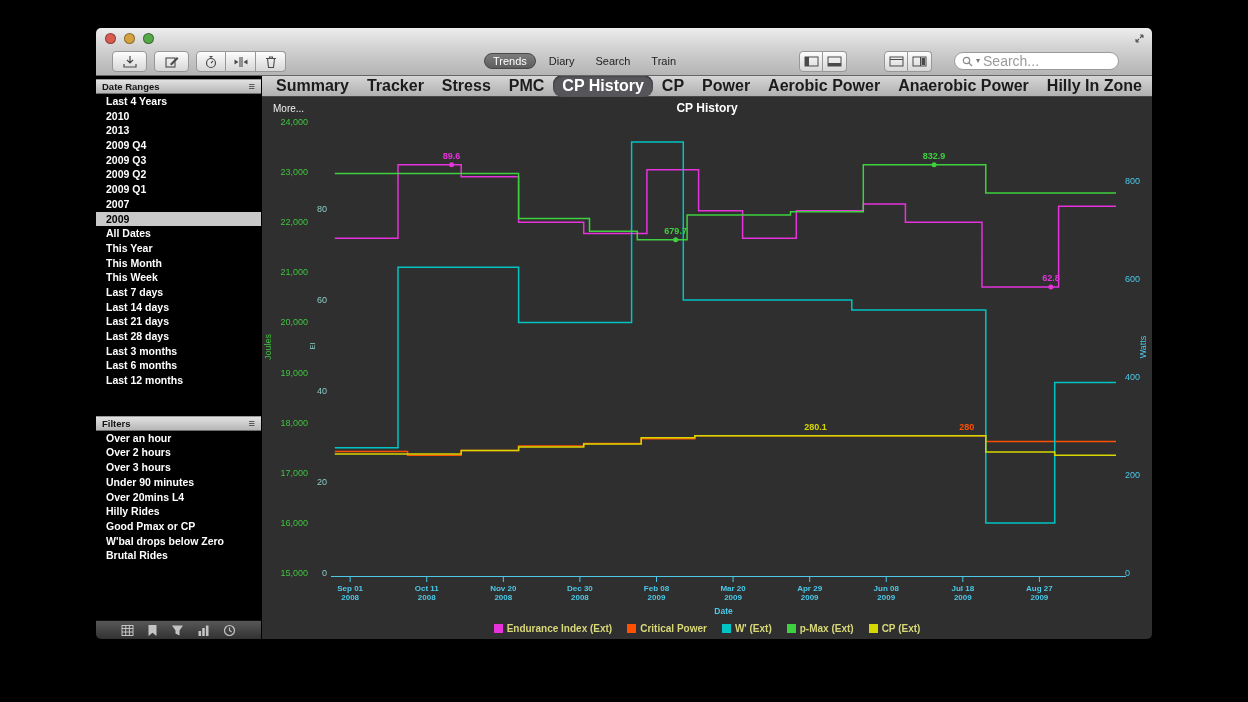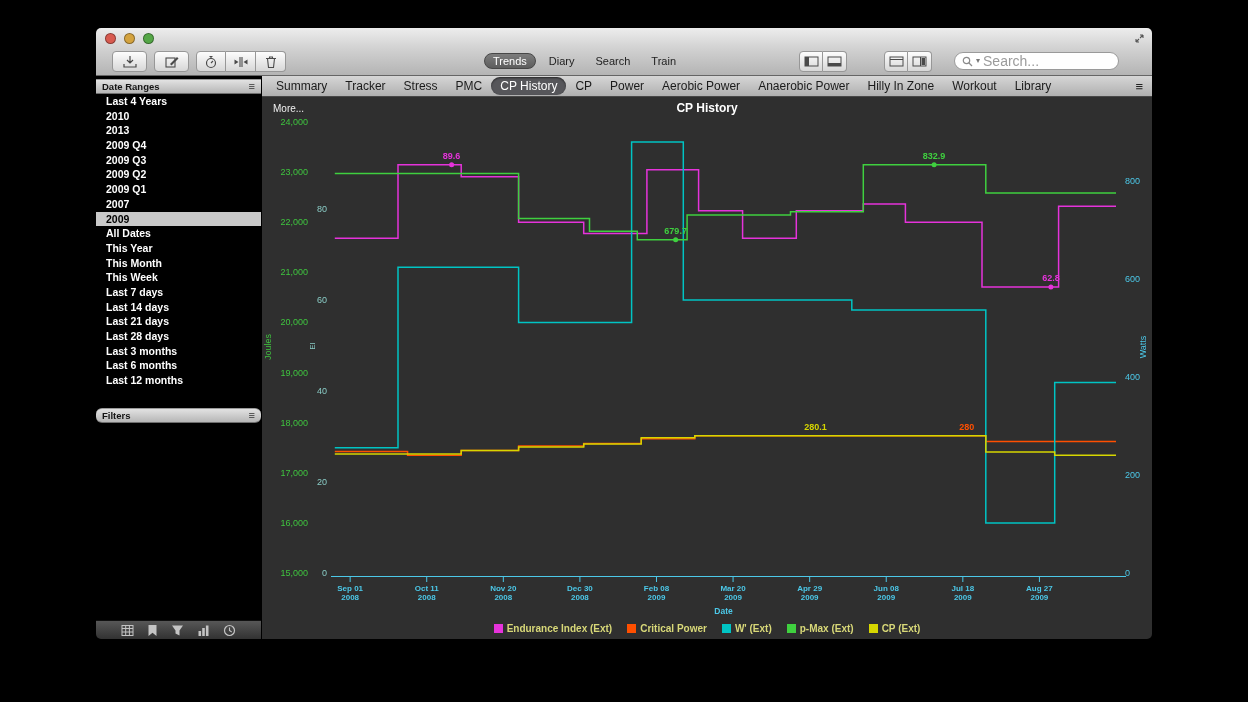--- a/index.html
+++ b/index.html
@@ -30,28 +30,28 @@
   .tb-right2{position:absolute;left:788px;top:3px;}
   .tb-right1 .tb-btn,.tb-right2 .tb-btn{width:24px;}
   .search{position:absolute;left:858px;top:4px;width:165px;height:18px;background:#fff;border:1px solid #9a9a9a;border-radius:10px;display:flex;align-items:center;padding:0 7px;gap:3px;}
   .search input{border:none;outline:none;background:transparent;flex:1;min-width:0;font-size:14px;color:#444;font-family:"Liberation Sans",sans-serif;}
   .search input::placeholder{color:#9b9b9b;}
   .search .caret{font-size:8px;color:#777;line-height:1;}
   
   .content{display:flex;height:563px;background:#000;}
   .sidebar{width:165px;display:flex;flex-direction:column;background:#000;}
   .sb-header{height:15px;margin-top:3px;background:linear-gradient(#e2e2e2,#b6b6b6);border-top:1px solid #9a9a9a;border-bottom:1px solid #6e6e6e;font-size:9.5px;font-weight:bold;color:#141414;display:flex;align-items:center;padding:0 6px;}
-  .sb-header.filters-h{margin-top:20px;border-radius:6px;}
+  .sb-header.filters-h{margin-top:28px;}
   .sb-header .burger{margin-left:auto;font-size:11px;color:#333;line-height:1;}
   .sb-item{height:14.7px;line-height:14.7px;padding-left:10px;font-size:10.5px;font-weight:700;color:#fff;white-space:nowrap;overflow:hidden;}
   .sb-item.selected{background:#c9c9c9;color:#000;}
   .sb-bottom{margin-top:auto;height:19px;background:linear-gradient(#575757,#323232);border-top:1px solid #101010;display:flex;align-items:center;justify-content:center;gap:13px;}
   .main{flex:1;display:flex;flex-direction:column;min-width:0;border-left:1px solid #000;}
   .tabbar{height:21px;background:linear-gradient(#d6d6d6,#b0b0b0);border-bottom:1px solid #484848;display:flex;align-items:center;padding-left:5px;}
-  .tab{padding:2px 9px;font-size:12px;font-weight:400;color:#1b1b1b;white-space:nowrap;}
+  .tab{padding:2px 9px;font-size:16px;font-weight:700;color:#1b1b1b;white-space:nowrap;}
   .tab.active{background:#56565a;color:#fff;border-radius:9px;box-shadow:inset 0 1px 2px rgba(0,0,0,.55);}
   .tabbar-burger{margin-left:auto;margin-right:9px;font-size:13px;color:#222;line-height:1;}
   .chart-panel{position:relative;flex:1;background:#2f2f2f;overflow:hidden;}
   .chart-panel svg{position:absolute;left:0;top:0;font-family:"Liberation Sans",sans-serif;}
   .more{position:absolute;top:6px;left:11px;font-size:10px;color:#f0f0f0;z-index:2;}
   .chart-title{position:absolute;top:4px;left:0;right:0;text-align:center;font-size:12px;font-weight:bold;color:#fff;z-index:2;}
   .legend{position:absolute;bottom:5px;left:0;right:0;display:flex;justify-content:center;gap:15px;font-size:10px;font-weight:bold;z-index:2;}
   .legend-item{display:flex;align-items:center;gap:4px;}
   .swatch{width:9px;height:9px;display:inline-block;}
   .ic{display:block;}
@@ -181,20 +181,31 @@
           <div class="sb-item">Last 28 days</div>
           <div class="sb-item">Last 3 months</div>
           <div class="sb-item">Last 6 months</div>
           <div class="sb-item">Last 12 months</div>
         </div>
 
       <div class="sb-header filters-h">
         <span>Filters</span>
         <span class="burger">≡</span>
       </div>
+      <div id="filter-list">
+          <div class="sb-item">Over an hour</div>
+          <div class="sb-item">Over 2 hours</div>
+          <div class="sb-item">Over 3 hours</div>
+          <div class="sb-item">Under 90 minutes</div>
+          <div class="sb-item">Over 20mins L4</div>
+          <div class="sb-item">Hilly Rides</div>
+          <div class="sb-item">Good Pmax or CP</div>
+          <div class="sb-item">W'bal drops below Zero</div>
+          <div class="sb-item">Brutal Rides</div>
+        </div>
 
       <div class="sb-bottom">
         <svg class="ic" width="13" height="13">
           <rect x="1" y="1.5" width="11" height="10" stroke="#c4c4c4" fill="none"></rect>
           <path d="M1 4.5 h11 M1 8 h11 M4.7 1.5 v10 M8.4 1.5 v10" stroke="#c4c4c4"></path>
         </svg>
         <svg class="ic" width="11" height="13">
           <path d="M1.5 1 h8 v11 l-4 -3.2 l-4 3.2 Z" fill="#c4c4c4"></path>
         </svg>
         <svg class="ic" width="13" height="13">

